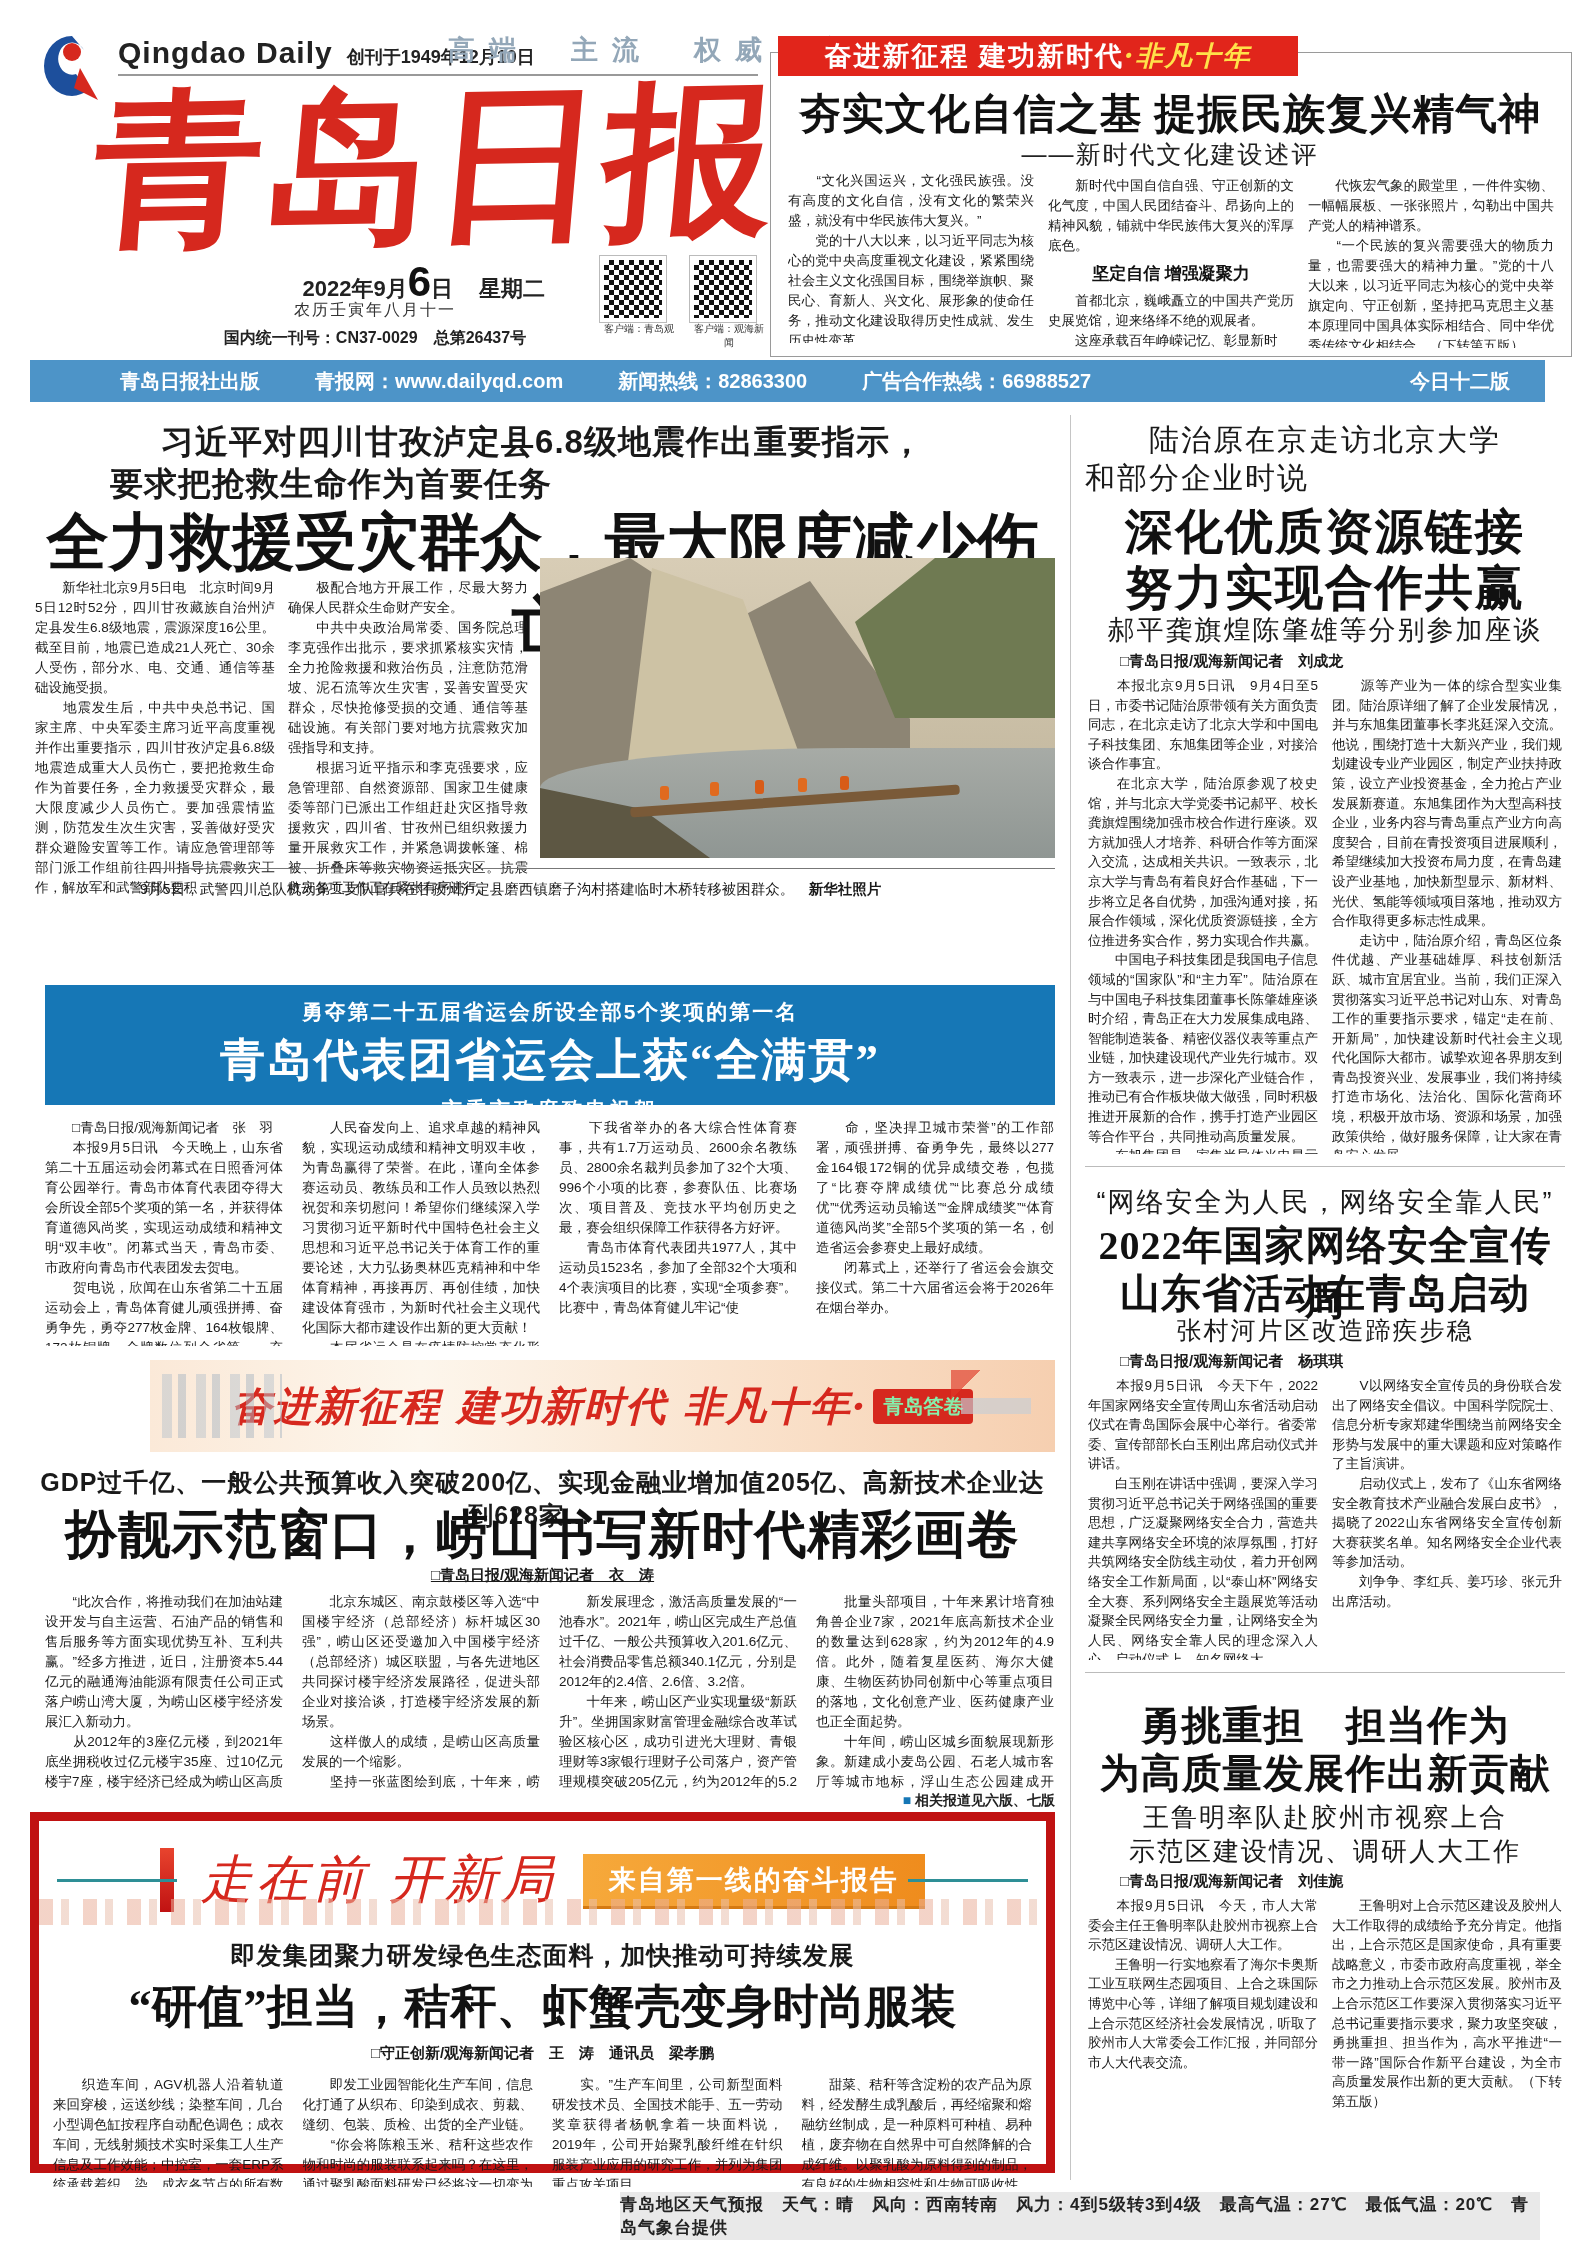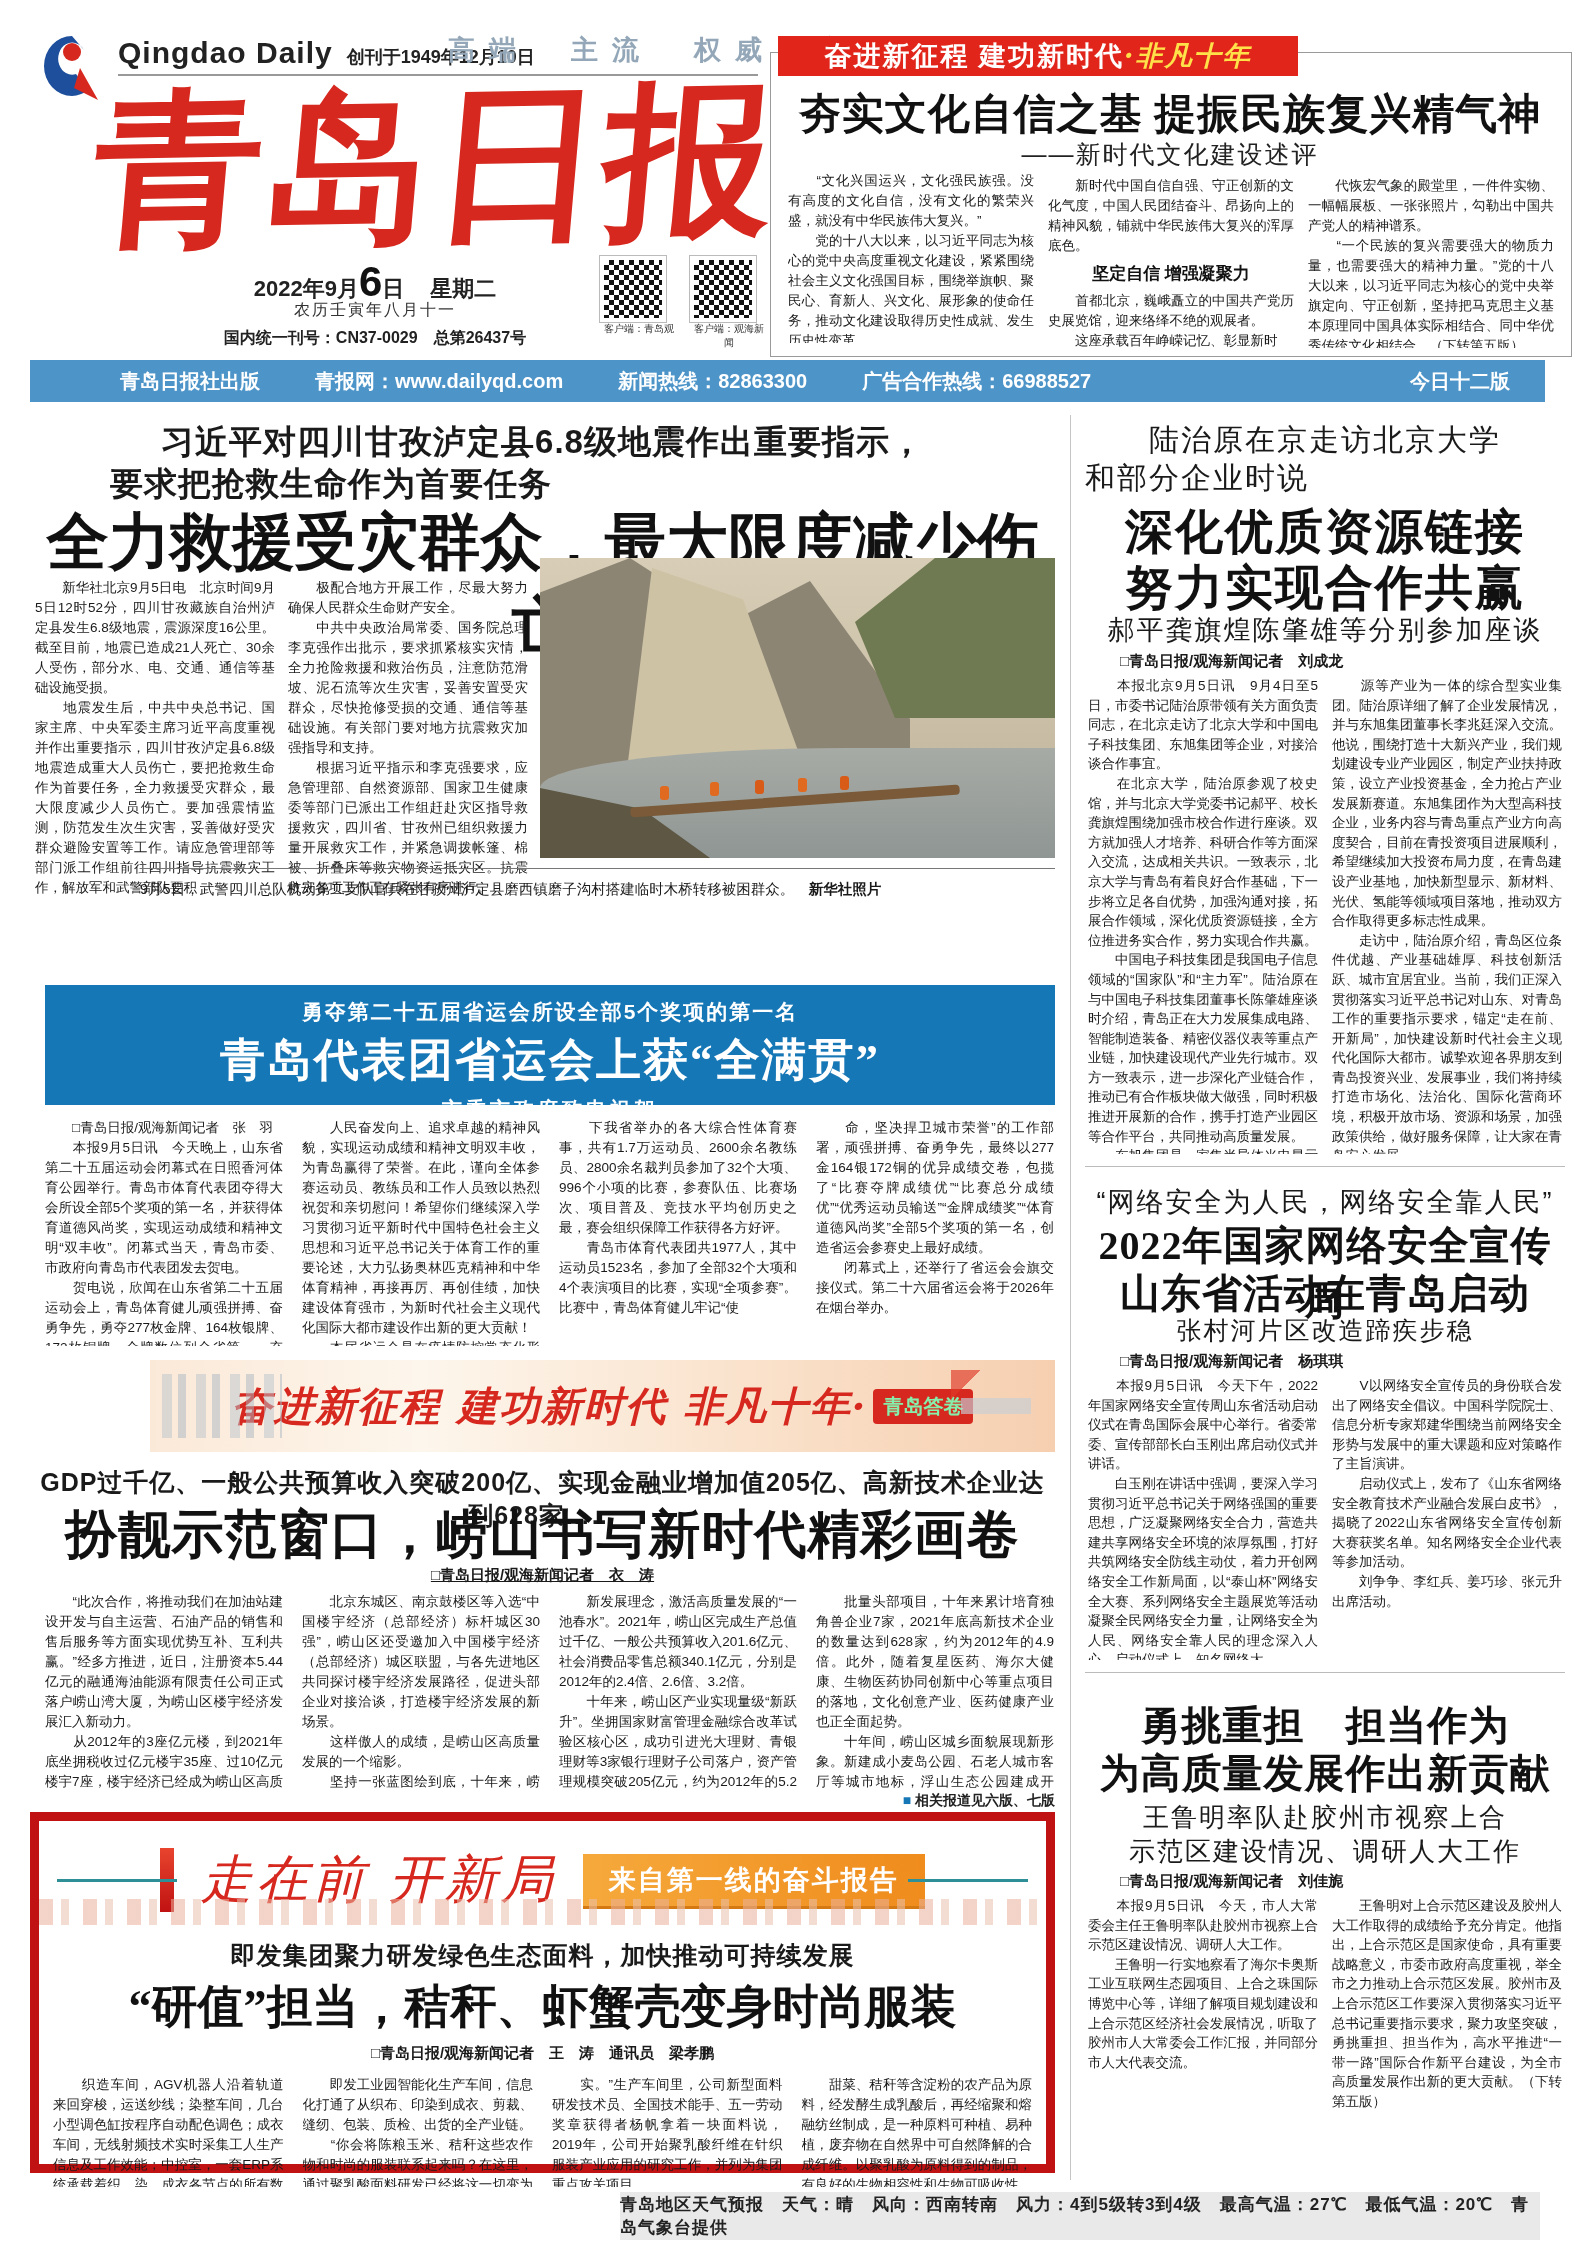--- a/index.html
+++ b/index.html
@@ -88,21 +88,21 @@
   </svg>
 </div>
 <div class="abs" style="left:118px;top:36px;">
   <span class="qd-eng">Qingdao Daily</span><span class="qd-founded">创刊于1949年12月10日</span>
 </div>
 <div class="abs hairline" style="left:118px;top:74px;width:640px;height:2px;"></div>
 <div class="abs slogan" style="left:448px;top:32px;">高端　主流　权威　亲民</div>
 
 <div class="abs masthead-title" style="left:95px;top:80px;">青岛日报</div>
 
-<div class="abs" style="left:205px;top:258px;width:340px;text-align:center;">
+<div class="abs" style="left:205px;top:258px;width:340px;text-align:right;">
   <span class="dateline1">2022年9月</span><span class="daybig">6</span><span class="dateline1">日</span><span class="dateline1" style="margin-left:26px;">星期二</span>
 </div>
 <div class="abs lunar" style="left:205px;top:300px;width:340px;text-align:center;">农历壬寅年八月十一</div>
 <div class="abs issue" style="left:160px;top:328px;width:430px;text-align:center;">国内统一刊号：CN37-0029　总第26437号</div>
 
 <div class="abs" style="left:600px;top:256px;display:flex;gap:12px;">
   <div>
     <div class="qr"></div>
     <div class="qr-label">客户端：青岛观</div>
   </div>
@@ -218,21 +218,21 @@
   <div class="fl-banner" style="position:relative;height:90px;margin-top:14px;display:flex;align-items:center;justify-content:center;gap:26px;">
     <div class="tealline" style="position:absolute;left:18px;top:44px;width:120px;"></div>
     <div class="tealline" style="position:absolute;right:18px;top:44px;width:120px;"></div>
     <div style="width:14px;height:64px;background:linear-gradient(#e8442e,#c01212);"></div>
     <span class="fl-script">走在前 开新局</span>
     <span class="fl-ribbon">来自第一线的奋斗报告</span>
     <div class="fl-sky"></div>
   </div>
   <div class="kicker-mid" style="margin-top:14px;">即发集团聚力研发绿色生态面料，加快推动可持续发展</div>
   <div class="h-frontline serif" style="margin-top:4px;">“研值”担当，秸秆、虾蟹壳变身时尚服装</div>
-  <div class="byline" style="margin-top:6px;">□青岛日报/观海新闻记者　王　涛　通讯员　梁孝鹏</div>
+  <div class="byline" style="margin-top:6px;">□守正创新/观海新闻记者　王　涛　通讯员　梁孝鹏</div>
   <div style="display:flex;gap:19px;margin:12px 14px 0 14px;">
     <div class="col" style="width:232px;height:112px;">　　织造车间，AGV机器人沿着轨道来回穿梭，运送纱线；染整车间，几台小型调色缸按程序自动配色调色；成衣车间，无线射频技术实时采集工人生产信息及工作效能；中控室，一套ERP系统承载着织、染、成衣各节点的所有数据……走进</div>
     <div class="col" style="width:232px;height:112px;">　　即发工业园智能化生产车间，信息化打通了从织布、印染到成衣、剪裁、缝纫、包装、质检、出货的全产业链。
 　　“你会将陈粮玉米、秸秆这些农作物和时尚的服装联系起来吗？在这里，通过聚乳酸面料研发已经将这一切变为现</div>
     <div class="col" style="width:232px;height:112px;">　　实。”生产车间里，公司新型面料研发技术员、全国技术能手、五一劳动奖章获得者杨帆拿着一块面料说，2019年，公司开始聚乳酸纤维在针织服装产业应用的研究工作，并列为集团重点攻关项目。
 　　聚乳酸纤维是以陈粮玉米、小麦以及</div>
     <div class="col" style="width:232px;height:112px;">　　甜菜、秸秆等含淀粉的农产品为原料，经发酵生成乳酸后，再经缩聚和熔融纺丝制成，是一种原料可种植、易种植，废弃物在自然界中可自然降解的合成纤维。以聚乳酸为原料得到的制品，有良好的生物相容性和生物可吸收性，（下转第五版）</div>
   </div>
 </div>
 

